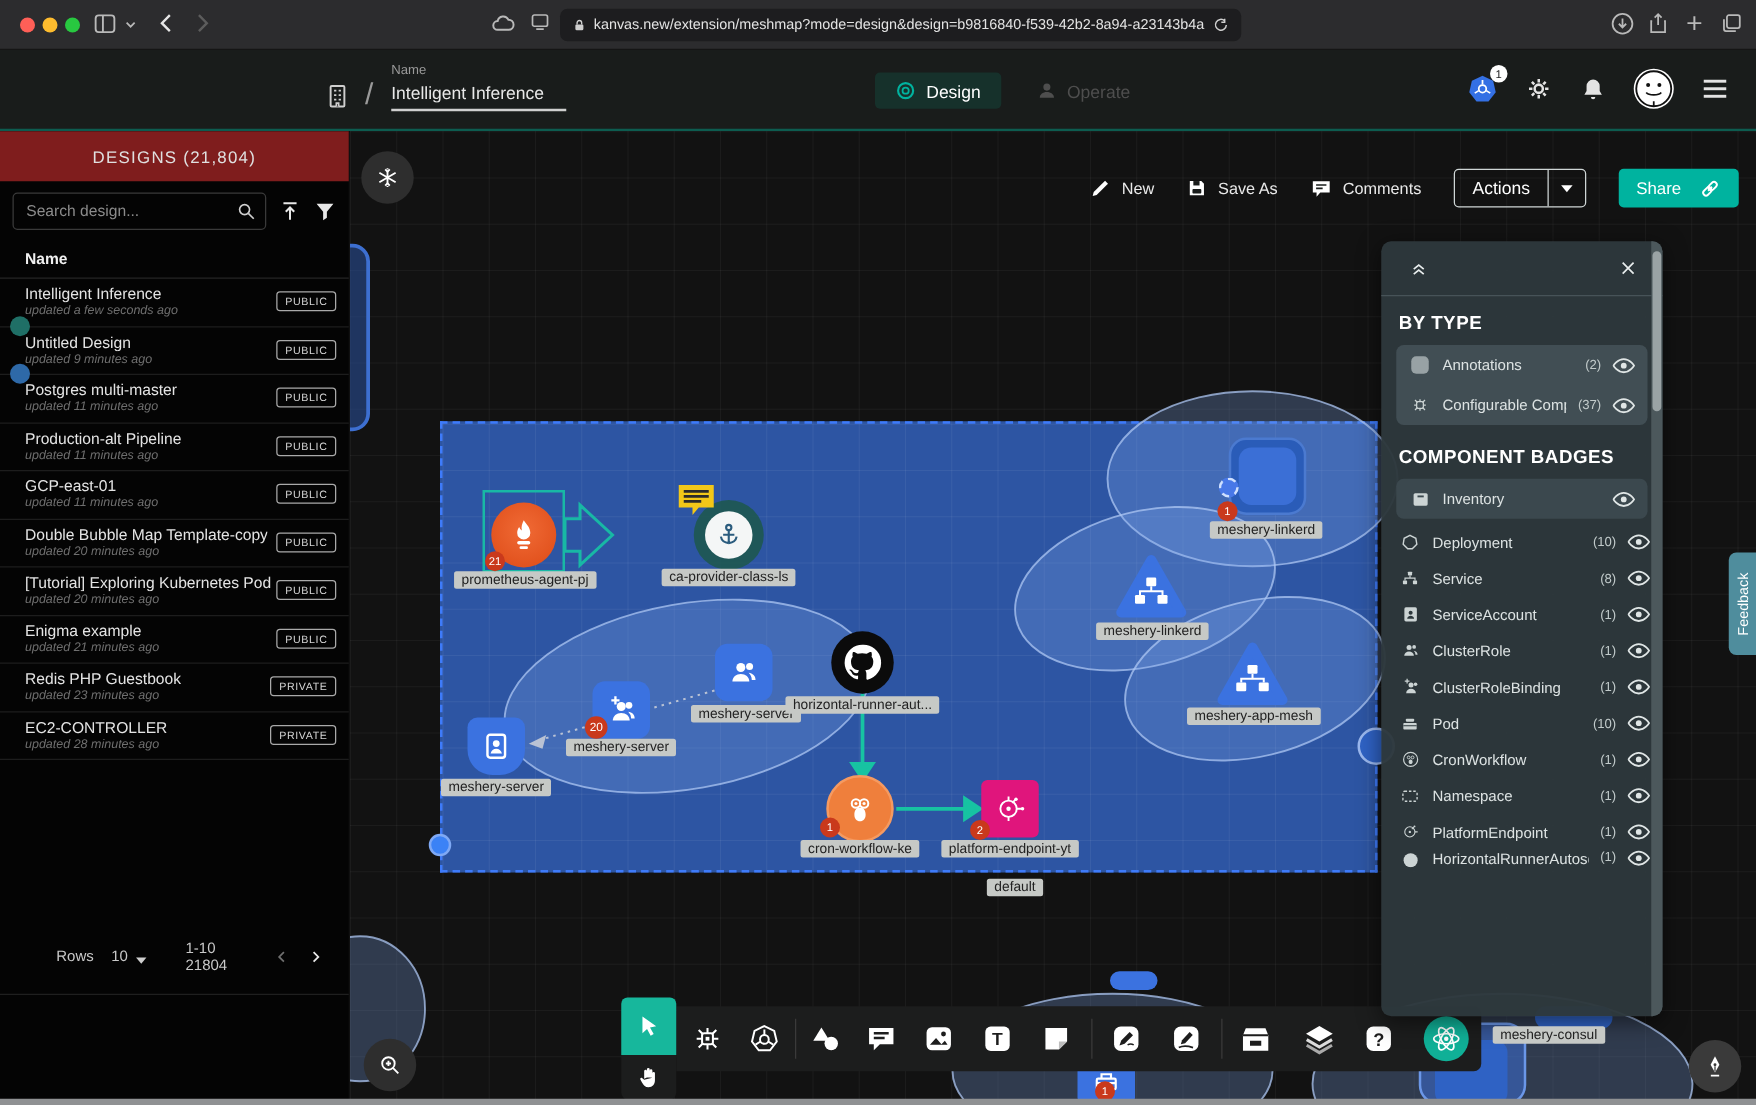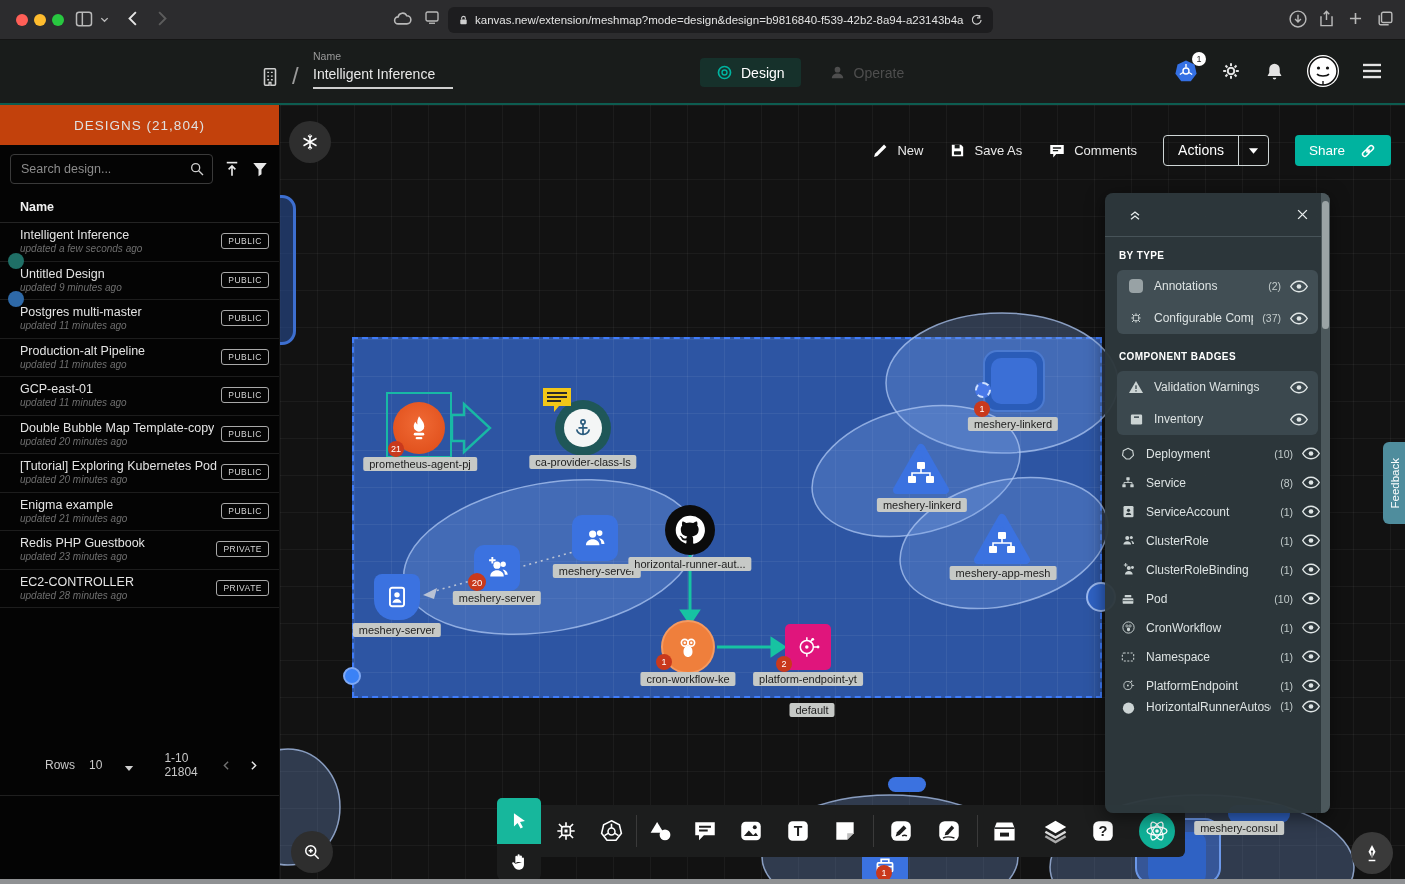--- a/index.html
+++ b/index.html
@@ -35,21 +35,21 @@
   .tab.inactive { color:#4e4e4e; }
   .hdricons { position:absolute; right:22px; top:15px; display:flex; align-items:center; gap:22px; }
   .k8sbadge { position:absolute; right:-8px; top:-7px; width:14px; height:14px; background:#fff;
     color:#222; border-radius:50%; font-size:9px; display:flex; align-items:center; justify-content:center; }
   .avatar { width:32px; height:32px; border-radius:50%; background:#fff; position:relative; }
 
   
   .sidebar { position:absolute; left:0; top:105px; width:280px; height:779px;
     background:#040404; border-right:1px solid #101010; display:flex; flex-direction:column; }
   .sb-title { height:40px; display:flex; align-items:center; justify-content:center;
-    color:#e0e0e0; font-size:13.5px; letter-spacing:1px; background:#c2410c; }
+    color:#e0e0e0; font-size:13.5px; letter-spacing:1px; background:#7f1d1d; }
   .sb-search { display:flex; align-items:center; gap:10px; padding:9px 10px 8px; }
   .sb-input-wrap { flex:1; position:relative; }
   .sb-input { width:100%; height:30px; background:transparent; border:1px solid #3a3a3a;
     border-radius:4px; color:#ddd; padding:0 28px 0 10px; font-size:12.5px; outline:none;
     font-family:"Liberation Sans",sans-serif; }
   .sb-input::placeholder { color:#8b8b8b; }
   .sb-colhdr { padding:8px 0 8px 20px; color:#f0f0f0; font-size:12.5px; font-weight:bold;
     border-bottom:1px solid #242424; }
   .drow { display:flex; align-items:center; padding:5px 10px 6px 20px; border-bottom:1px solid #1d1d1d;
     position:relative; height:38.5px; }
@@ -107,21 +107,21 @@
   .tb-div { position:absolute; top:710px; width:1px; height:32px; background:#3a3a3a; z-index:8; }
 
   
   .panel { position:absolute; left:825px; top:88px; width:225px; height:620px;
     background:rgba(45,56,60,.97); border-radius:8px; z-index:10; box-shadow:0 4px 18px rgba(0,0,0,.5); }
   .panel-track { position:absolute; right:0; top:0; width:9px; height:100%; background:#4c585c;
     border-radius:0 8px 8px 0; }
   .panel-thumb { position:absolute; right:1px; top:8px; width:7px; height:128px; background:#9aa3a5; border-radius:4px; }
   .panel-hdr { height:44px; display:flex; align-items:center; justify-content:space-between;
     padding:0 20px 0 22px; border-bottom:1px solid #475358; color:#e8eded; }
-  .ptitle { color:#fff; font-size:10px; font-weight:bold; letter-spacing:.4px; padding:13px 14px 7px; }
+  .ptitle { color:#fff; font-size:15px; font-weight:bold; letter-spacing:.4px; padding:13px 14px 7px; }
   .pgroup { background:#414e54; border-radius:6px; margin:2px 12px 4px; }
   .prow { display:flex; align-items:center; gap:9px; padding:0 10px; height:32px; }
   .prow-s { display:flex; align-items:center; gap:9px; padding:0 10px 0 14px; height:29px; }
   .plabel { color:#dde3e3; font-size:12px; white-space:nowrap; overflow:hidden; flex:1; }
   .pcount { color:#c2cbcb; font-size:10.5px; }
   .peye { color:#dfe5e5; display:flex; }
   .picon { width:18px; display:flex; justify-content:center; color:#ccd4d4; }
 
   .feedback { position:absolute; left:1103px; top:337px; width:24px; height:82px; background:#4f8d9d;
     border-radius:6px 0 0 6px; z-index:11; display:flex; align-items:center; justify-content:center; }
@@ -380,21 +380,21 @@
   <div class="drow">
     <div>
         <div class="drow-name">EC2-CONTROLLER</div>
       <div class="drow-upd">updated 28 minutes ago</div>
       </div>
     <span class="vis">PRIVATE</span>
   </div>
 
   <div class="sb-foot">
     <span>Rows</span>
-    <span style="display:flex;align-items:flex-end;gap:22px">
+    <span style="display:flex;align-items:flex-end;gap:6px">
       <span>10</span>
       <svg width="10" height="7" viewBox="0 0 12 8">
           <path d="M1 1l5 6 5-6z" fill="#cfcfcf"></path>
         </svg>
     </span>
     <span style="margin-left:16px">1-10 21804</span>
     <span style="margin-left:8px;color:#6f6f6f">
       <svg width="13" height="13" viewBox="0 0 24 24">
           <path d="M15 5l-7 7 7 7" fill="none" stroke="currentColor" stroke-width="2.6"></path>
         </svg>
@@ -816,36 +816,20 @@
               <circle cx="12" cy="8" r="3.1" fill="currentColor"></circle>
             </svg>
           </span>
       </div>
     </div>
 
     <div class="ptitle">COMPONENT BADGES</div>
     <div class="pgroup" style="background:#3b484e">
       <div class="prow">
         <span class="picon">
-          <svg width="16" height="16" viewBox="0 0 24 24">
-              <path d="M12 3L22.5 21H1.5z" fill="currentColor"></path>
-              <rect x="11" y="9.5" width="2" height="5.5" fill="#3b484e"></rect>
-              <rect x="11" y="16.8" width="2" height="2" fill="#3b484e"></rect>
-            </svg>
-          </span>
-        <span class="plabel">Validation Warnings</span>
-        <span class="peye">
-            <svg width="18" height="13" viewBox="0 0 24 16">
-              <path d="M1 8s4-7 11-7 11 7 11 7-4 7-11 7S1 8 1 8z" fill="none" stroke="currentColor" stroke-width="2"></path>
-              <circle cx="12" cy="8" r="3.1" fill="currentColor"></circle>
-            </svg>
-          </span>
-      </div>
-      <div class="prow">
-        <span class="picon">
           <svg width="15" height="15" viewBox="0 0 24 24">
               <rect x="3" y="4" width="18" height="16" rx="2" fill="currentColor"></rect>
               <rect x="8" y="7" width="8" height="2.4" fill="#3b484e"></rect>
             </svg>
           </span>
         <span class="plabel">Inventory</span>
         <span class="peye">
             <svg width="18" height="13" viewBox="0 0 24 16">
               <path d="M1 8s4-7 11-7 11 7 11 7-4 7-11 7S1 8 1 8z" fill="none" stroke="currentColor" stroke-width="2"></path>
               <circle cx="12" cy="8" r="3.1" fill="currentColor"></circle>

